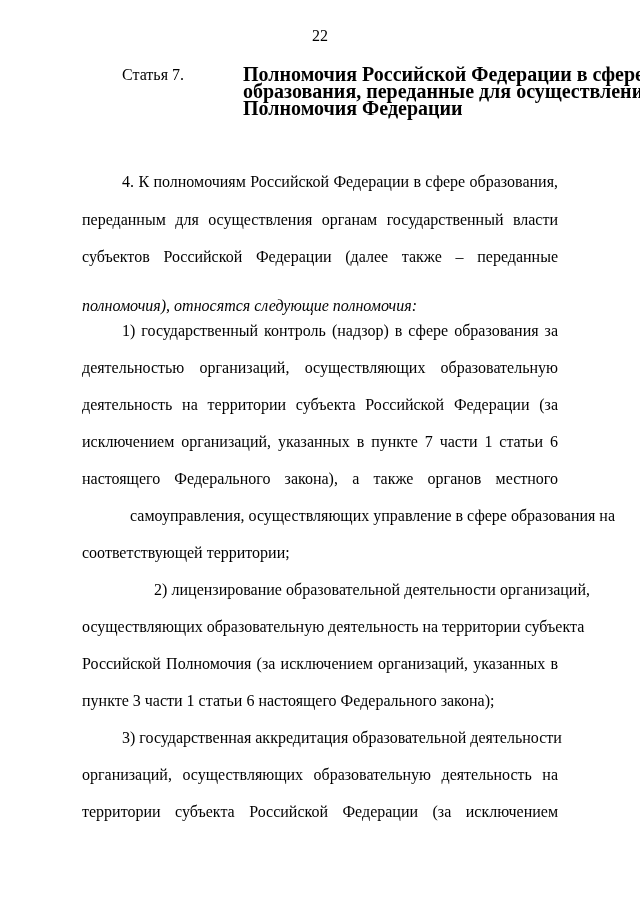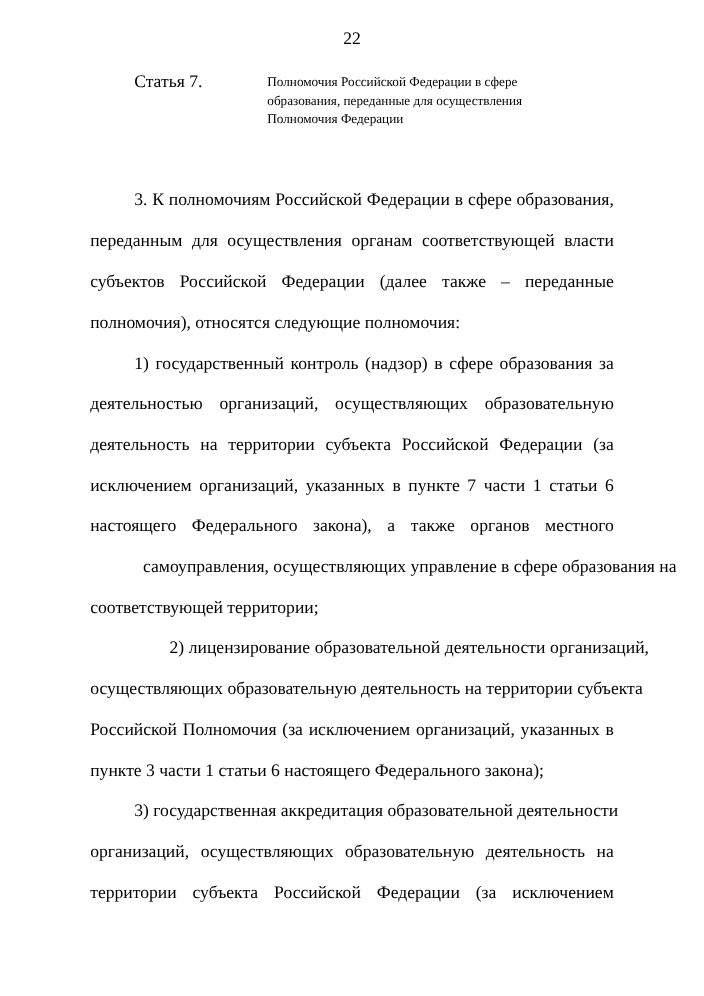--- a/index.html
+++ b/index.html
@@ -27,22 +27,22 @@
       position: absolute;
       left: 122px;
       top: 66px;
       font-size: 16px;
     }
     .article-title {
       position: absolute;
       left: 243px;
       top: 66px;
       width: 340px;
-      font-size: 12px;
-      font-weight: normal;
+      font-size: 20px;
+      font-weight: bold;
       line-height: 17px;
     }
     .article-title .tline {
       display: block;
       white-space: nowrap;
     }
     .body-line {
       position: absolute;
       left: 82px;
       width: 476px;
@@ -68,24 +68,24 @@
 
 <div class="article-label">Статья 7.</div>
 
 <div class="article-title">
   <span class="tline">Полномочия Российской Федерации в сфере</span>
   <span class="tline">образования, переданные для осуществления</span>
   <span class="tline">Полномочия Федерации</span>
 </div>
 
 <div id="article-body">
-    <div class="body-line first" style="top: 172px;">3. К полномочиям Российской Федерации в сфере образования,</div>
-    <div class="body-line mid" style="top: 210px;">переданным для осуществления органам соответствующей власти</div>
+    <div class="body-line first" style="top: 172px;">4. К полномочиям Российской Федерации в сфере образования,</div>
+    <div class="body-line mid" style="top: 210px;">переданным для осуществления органам государственный власти</div>
     <div class="body-line mid" style="top: 247px;">субъектов Российской Федерации (далее также – переданные</div>
-    <div class="body-line last" style="top: 284px;">полномочия), относятся следующие полномочия:</div>
+    <div class="body-line last" style="top: 296px; font-style: italic;">полномочия), относятся следующие полномочия:</div>
     <div class="body-line first" style="top: 321px;">1) государственный контроль (надзор) в сфере образования за</div>
     <div class="body-line mid" style="top: 358px;">деятельностью организаций, осуществляющих образовательную</div>
     <div class="body-line mid" style="top: 395px;">деятельность на территории субъекта Российской Федерации (за</div>
     <div class="body-line mid" style="top: 432px;">исключением организаций, указанных в пункте 7 части 1 статьи 6</div>
     <div class="body-line mid" style="top: 469px;">настоящего Федерального закона), а также органов местного</div>
     <div class="body-line mid" style="top: 506px; margin-left: 48px;">самоуправления, осуществляющих управление в сфере образования на</div>
     <div class="body-line last" style="top: 543px;">соответствующей территории;</div>
     <div class="body-line first" style="top: 580px; margin-left: 32px;">2) лицензирование образовательной деятельности организаций,</div>
     <div class="body-line mid" style="top: 617px;">осуществляющих образовательную деятельность на территории субъекта</div>
     <div class="body-line mid" style="top: 654px;">Российской Полномочия (за исключением организаций, указанных в</div>

